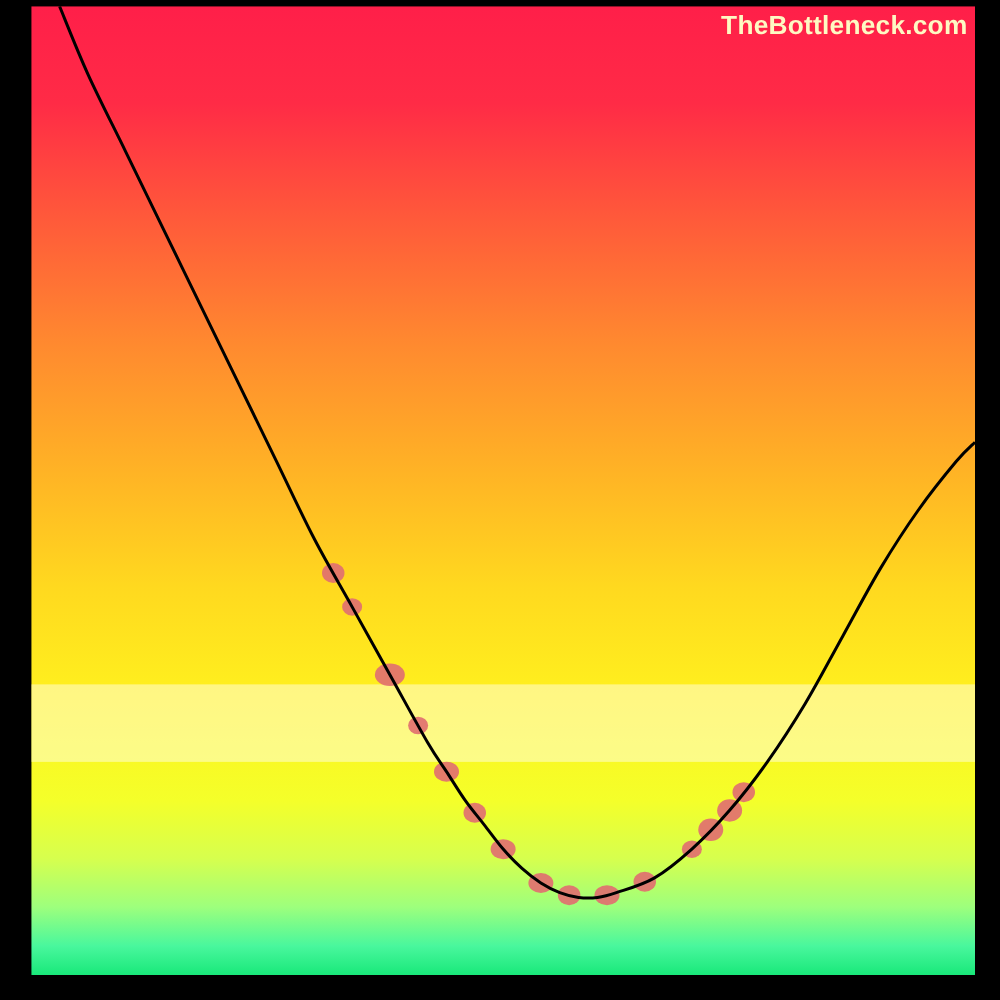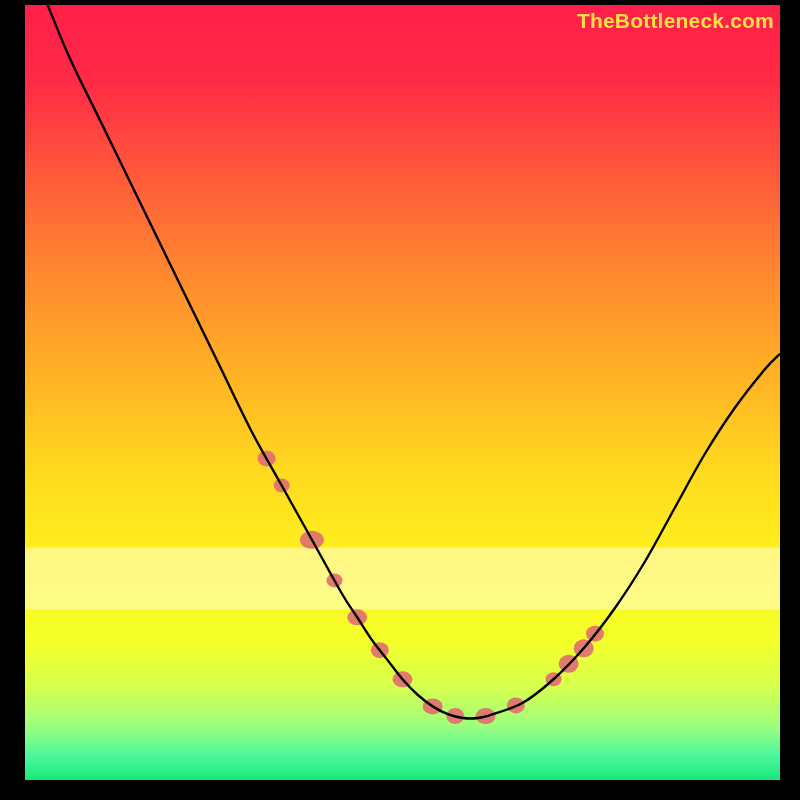--- a/index.html
+++ b/index.html
@@ -25,21 +25,21 @@
     top: 0;
     width: 755px;
     height: 775px;
   }
   .watermark {
     position: absolute;
     right: 6px;
     top: 4px;
     font-size: 21px;
     font-weight: 600;
-    color: #fde047;
+    color: #fef9c3;
     letter-spacing: 0.2px;
     z-index: 50;
   }
   svg {
     display: block;
   }
 </style>
 </head>
 <body>
 

